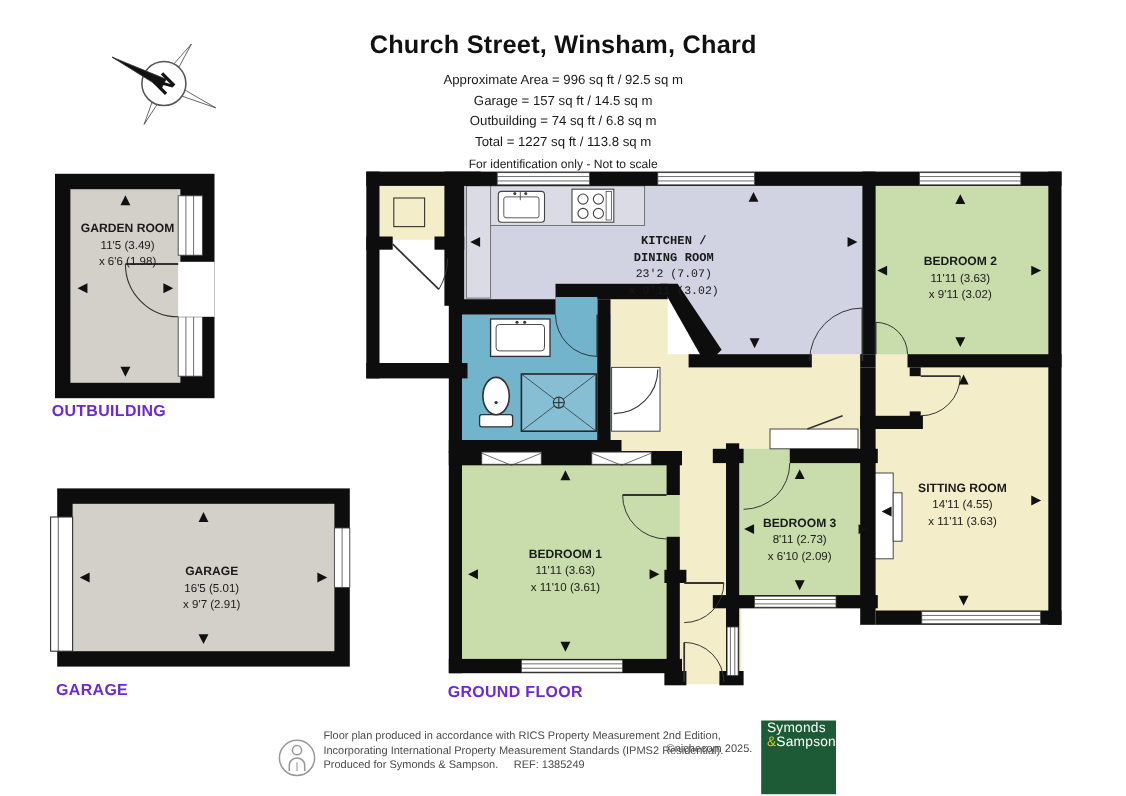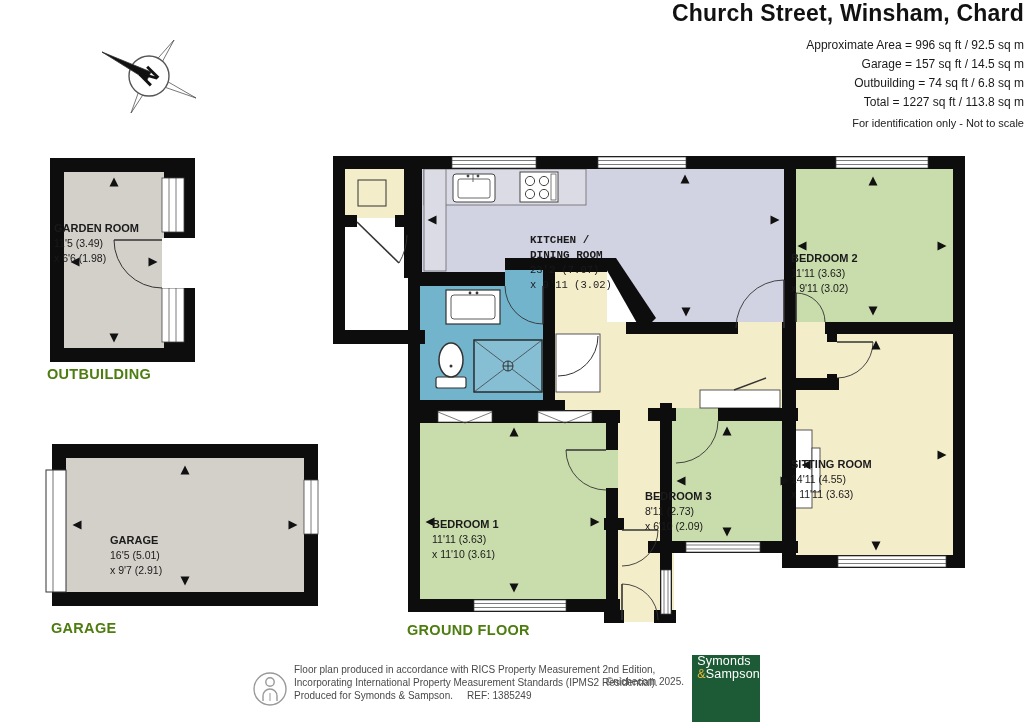--- a/index.html
+++ b/index.html
@@ -1,25 +1,25 @@
 <!DOCTYPE html>
 <html><head>
 <meta charset="utf-8">
 <style>
   html,body{margin:0;padding:0;background:#fff;}
   .canvas{position:relative;width:1024px;height:724px;background:#ffffff;
     font-family:"Liberation Sans",sans-serif;overflow:hidden;}
   .plan-svg{position:absolute;left:0;top:0;}
-  .header{position:absolute;top:0;left:0;width:100%;text-align:right;color:#111;}
+  .header{position:absolute;top:27px;left:0;width:100%;text-align:center;color:#111;}
   .title{font-size:23px;font-weight:bold;letter-spacing:.2px;margin:0 0 9px 0;}
   .area-line{font-size:12px;line-height:19px;color:#1a1a1a;}
   .disclaimer{font-size:11px;margin-top:5px;color:#222;}
-  .room-label{position:absolute;color:#1a1a1a;font-size:10.5px;line-height:15px;margin-top:20px;}
+  .room-label{position:absolute;text-align:center;color:#1a1a1a;font-size:10.5px;line-height:15px;}
   .room-label .rn{font-weight:bold;font-size:11px;}
-  .section-label{position:absolute;font-weight:bold;font-size:14.5px;color:#4d7c0f;letter-spacing:.3px;text-align:center;}
+  .section-label{position:absolute;font-weight:bold;font-size:14.5px;color:#6d28d9;letter-spacing:.3px;text-align:center;}
   .footer-text{position:absolute;left:294px;top:663px;font-size:10px;line-height:13.2px;color:#4a4a4a;}
   .copyright{position:absolute;left:606px;top:676px;font-size:10px;color:#4a4a4a;}
   .ref{margin-left:14px;}
   .logo{position:absolute;left:692px;top:655px;width:68px;height:67px;background:#1c5b36;
     display:flex;flex-direction:row;justify-content:flex-end;}
   .logo-text{padding:0 0 2px 7px;font-size:12.5px;line-height:13px;color:#fff;letter-spacing:.2px;}
   .logo-amp{color:#e8b93b;}
   .logo-bar{height:7px;background:#dfd54d;}
 </style>
 </head>

